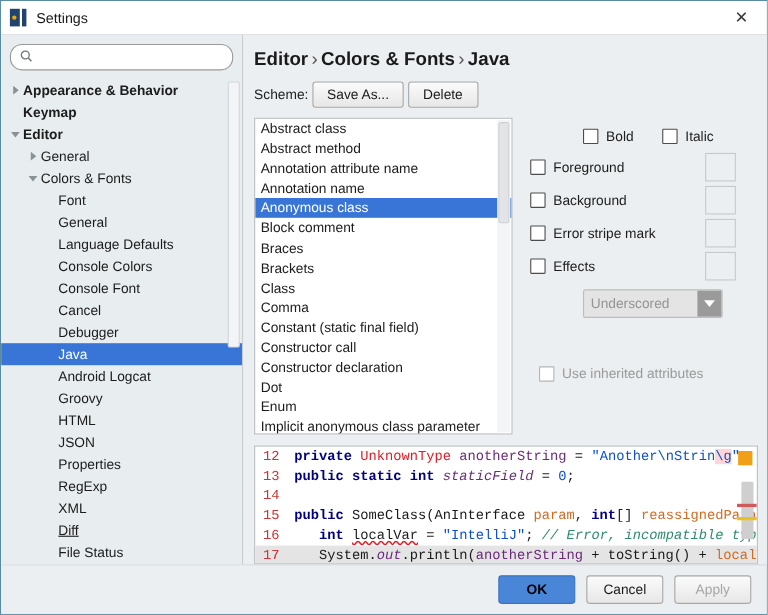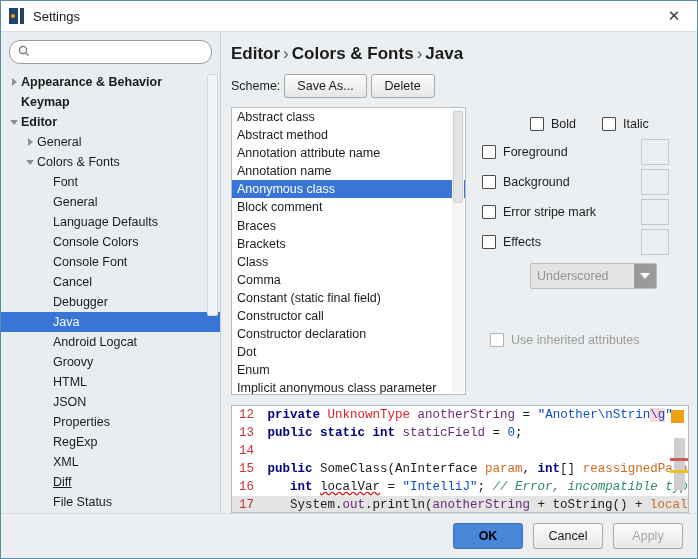--- a/index.html
+++ b/index.html
@@ -352,21 +352,21 @@
     width: 28px;
     flex: 0 0 28px;
     text-align: right;
     color: #cc3333;
     padding-right: 6px;
     box-sizing: border-box;
   }
   .kw { color: #000080; font-weight: bold; }
   .err { color: #e01b24; }
   .fld { color: #6a2a7a; }
-  .sfld { color: #6a2a7a; }
+  .sfld { color: #6a2a7a; font-style: italic; }
   .str { color: #0c50d0; }
   .num { color: #0c50d0; }
   .par { color: #d06b22; }
   .cmt { color: #2e8b6e; font-style: italic; }
   .plain { color: #1a1a1a; }
   .esc { color: #0c50d0; background: #ffd6d6; }
   .typo { text-decoration: underline wavy #e01b24; }
   .stripe-mark {
     position: absolute;
     right: 4px; top: 4px;

